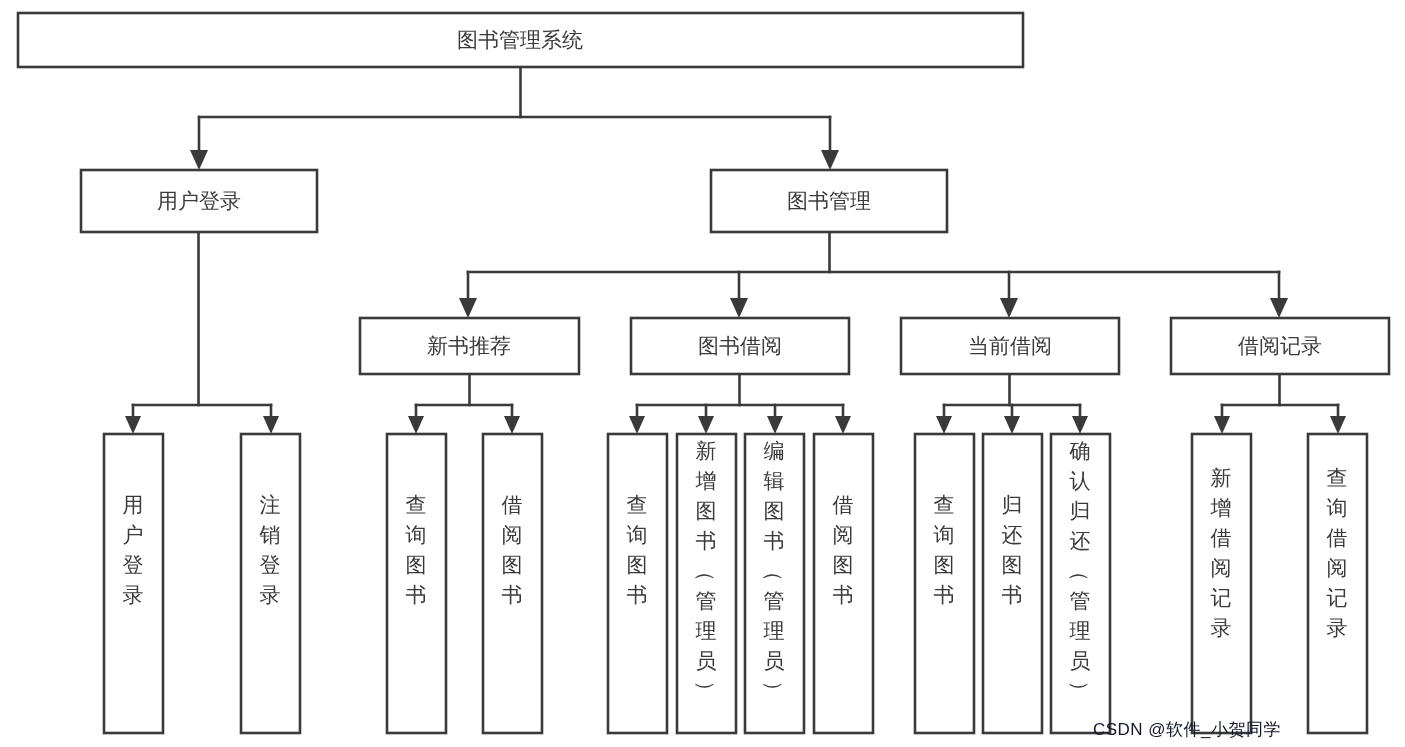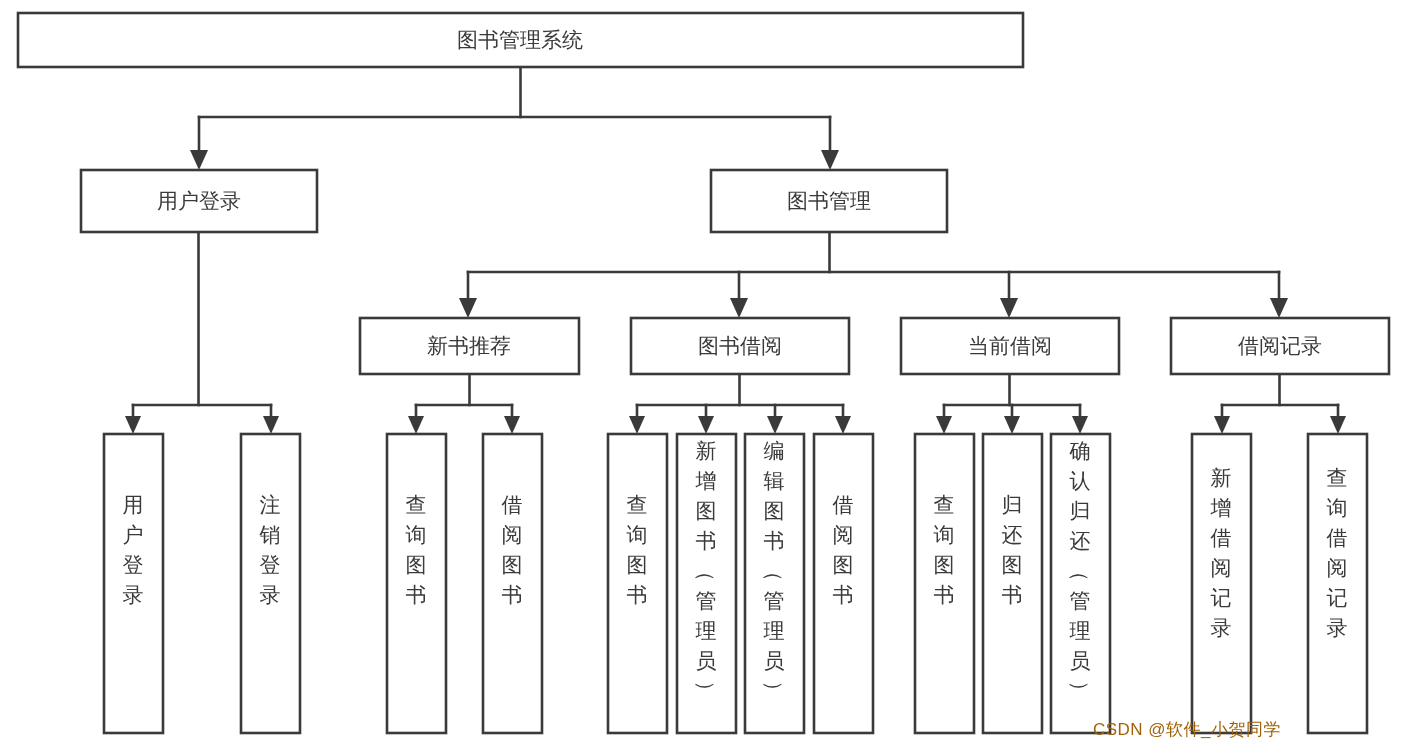--- a/index.html
+++ b/index.html
@@ -17,21 +17,21 @@
     font-size:21px;fill:#3a3a3a;text-anchor:middle;
     dominant-baseline:middle;
   }
   .vlabel{
     font-family:"Liberation Sans","DejaVu Sans",sans-serif;
     font-size:21px;fill:#3a3a3a;text-anchor:middle;
   }
   .watermark{
     position:absolute;right:8px;bottom:6px;
     font-family:"Liberation Sans","DejaVu Sans",sans-serif;
-    font-size:17px;color:#a16207;white-space:nowrap;
+    font-size:17px;color:#0f172a;white-space:nowrap;
     letter-spacing:0.5px;pointer-events:none;user-select:none;margin-left:11px;
   }
 </style>
 </head>
 <body>
 
 <div id="stage">
 
   <svg id="diagram" viewBox="0 0 1405 747">
 

